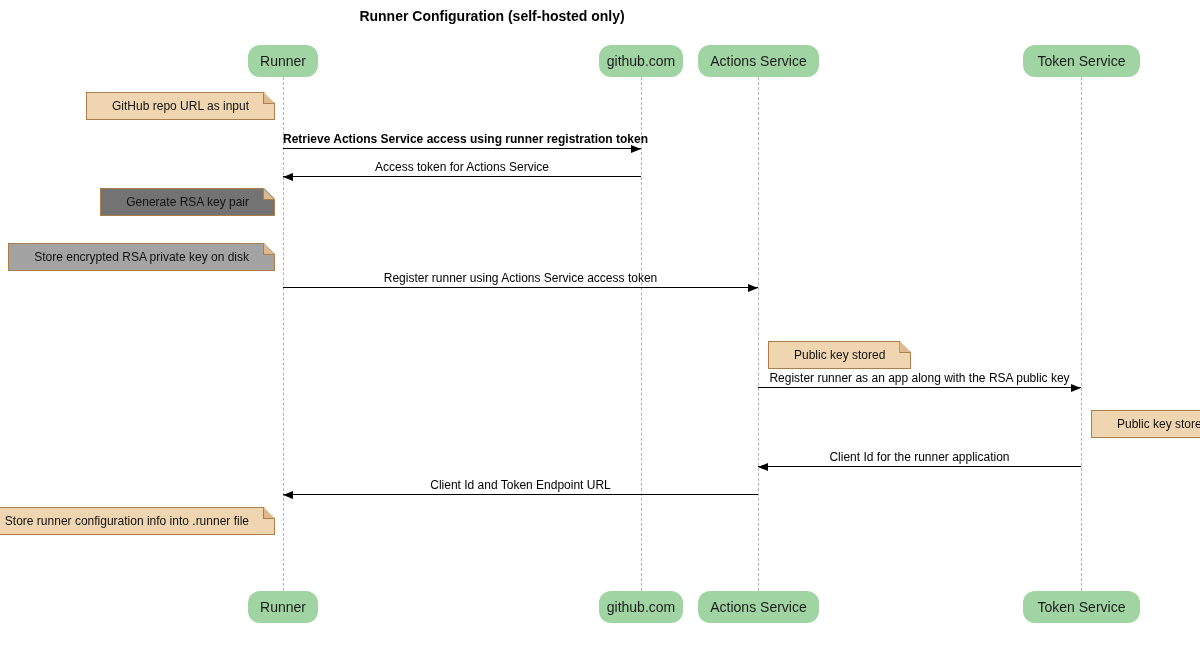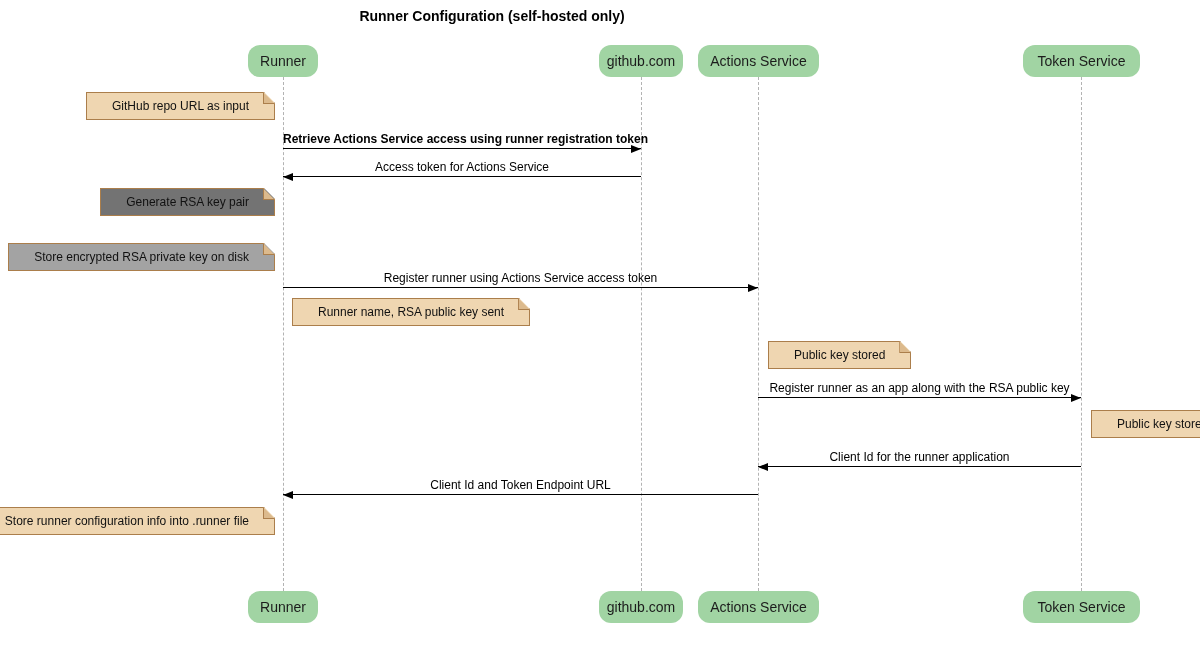--- a/index.html
+++ b/index.html
@@ -58,35 +58,34 @@
     <div class="msg" style="left: 283px; top: 160px; width: 358px;">
       <div class="label">Access token for Actions Service</div>
       <div class="line" style="background: rgb(0, 0, 0);"></div>
       <div class="head left" style="border-right-color: rgb(0, 0, 0);"></div>
     </div>
     <div class="msg" style="left: 283px; top: 271px; width: 475px;">
       <div class="label">Register runner using Actions Service access token</div>
       <div class="line" style="background: rgb(0, 0, 0);"></div>
       <div class="head right" style="border-left-color: rgb(0, 0, 0);"></div>
     </div>
-    <div class="msg" style="left: 758px; top: 381px; width: 323px; text-decoration: underline;">
+    <div class="msg" style="left: 758px; top: 371px; width: 323px; text-decoration: underline;">
       <div class="label">Register runner as an app along with the RSA public key</div>
       <div class="line" style="background: rgb(0, 0, 0);"></div>
       <div class="head right" style="border-left-color: rgb(0, 0, 0);"></div>
     </div>
     <div class="msg" style="left: 758px; top: 450px; width: 323px;">
       <div class="label">Client Id for the runner application</div>
       <div class="line" style="background: rgb(0, 0, 0);"></div>
       <div class="head left" style="border-right-color: rgb(0, 0, 0);"></div>
     </div>
     <div class="msg" style="left: 283px; top: 478px; width: 475px;">
       <div class="label">Client Id and Token Endpoint URL</div>
       <div class="line" style="background: rgb(0, 0, 0);"></div>
       <div class="head left" style="border-right-color: rgb(0, 0, 0);"></div>
     </div>
     <div class="note" style="top: 92px; background: rgb(239, 214, 177); border: 1px solid rgb(171, 126, 75); right: 925px;">GitHub repo URL as input</div>
     <div class="note" style="top: 188px; background: #737373; border: 1px solid rgb(171, 126, 75); right: 925px;">Generate RSA key pair</div>
     <div class="note" style="top: 229px; background: #a3a3a3; border: 1px solid rgb(171, 126, 75); right: 925px; margin-top: 14px;">Store encrypted RSA private key on disk</div>
-    <div class="note" style="top: 298px; background: rgb(239, 214, 177); border: 1px solid rgb(171, 126, 75); left: 292px;">Runner name, RSA public key sent</div>
     <div class="note" style="top: 341px; background: rgb(239, 214, 177); border: 1px solid rgb(171, 126, 75); left: 768px;">Public key stored</div>
     <div class="note" style="top: 410px; background: rgb(239, 214, 177); border: 1px solid rgb(171, 126, 75); left: 1091px;">Public key stored</div>
     <div class="note" style="top: 507px; background: rgb(239, 214, 177); border: 1px solid rgb(171, 126, 75); right: 925px;">Store runner configuration info into .runner file</div>
   </div>
 
 </body></html>

